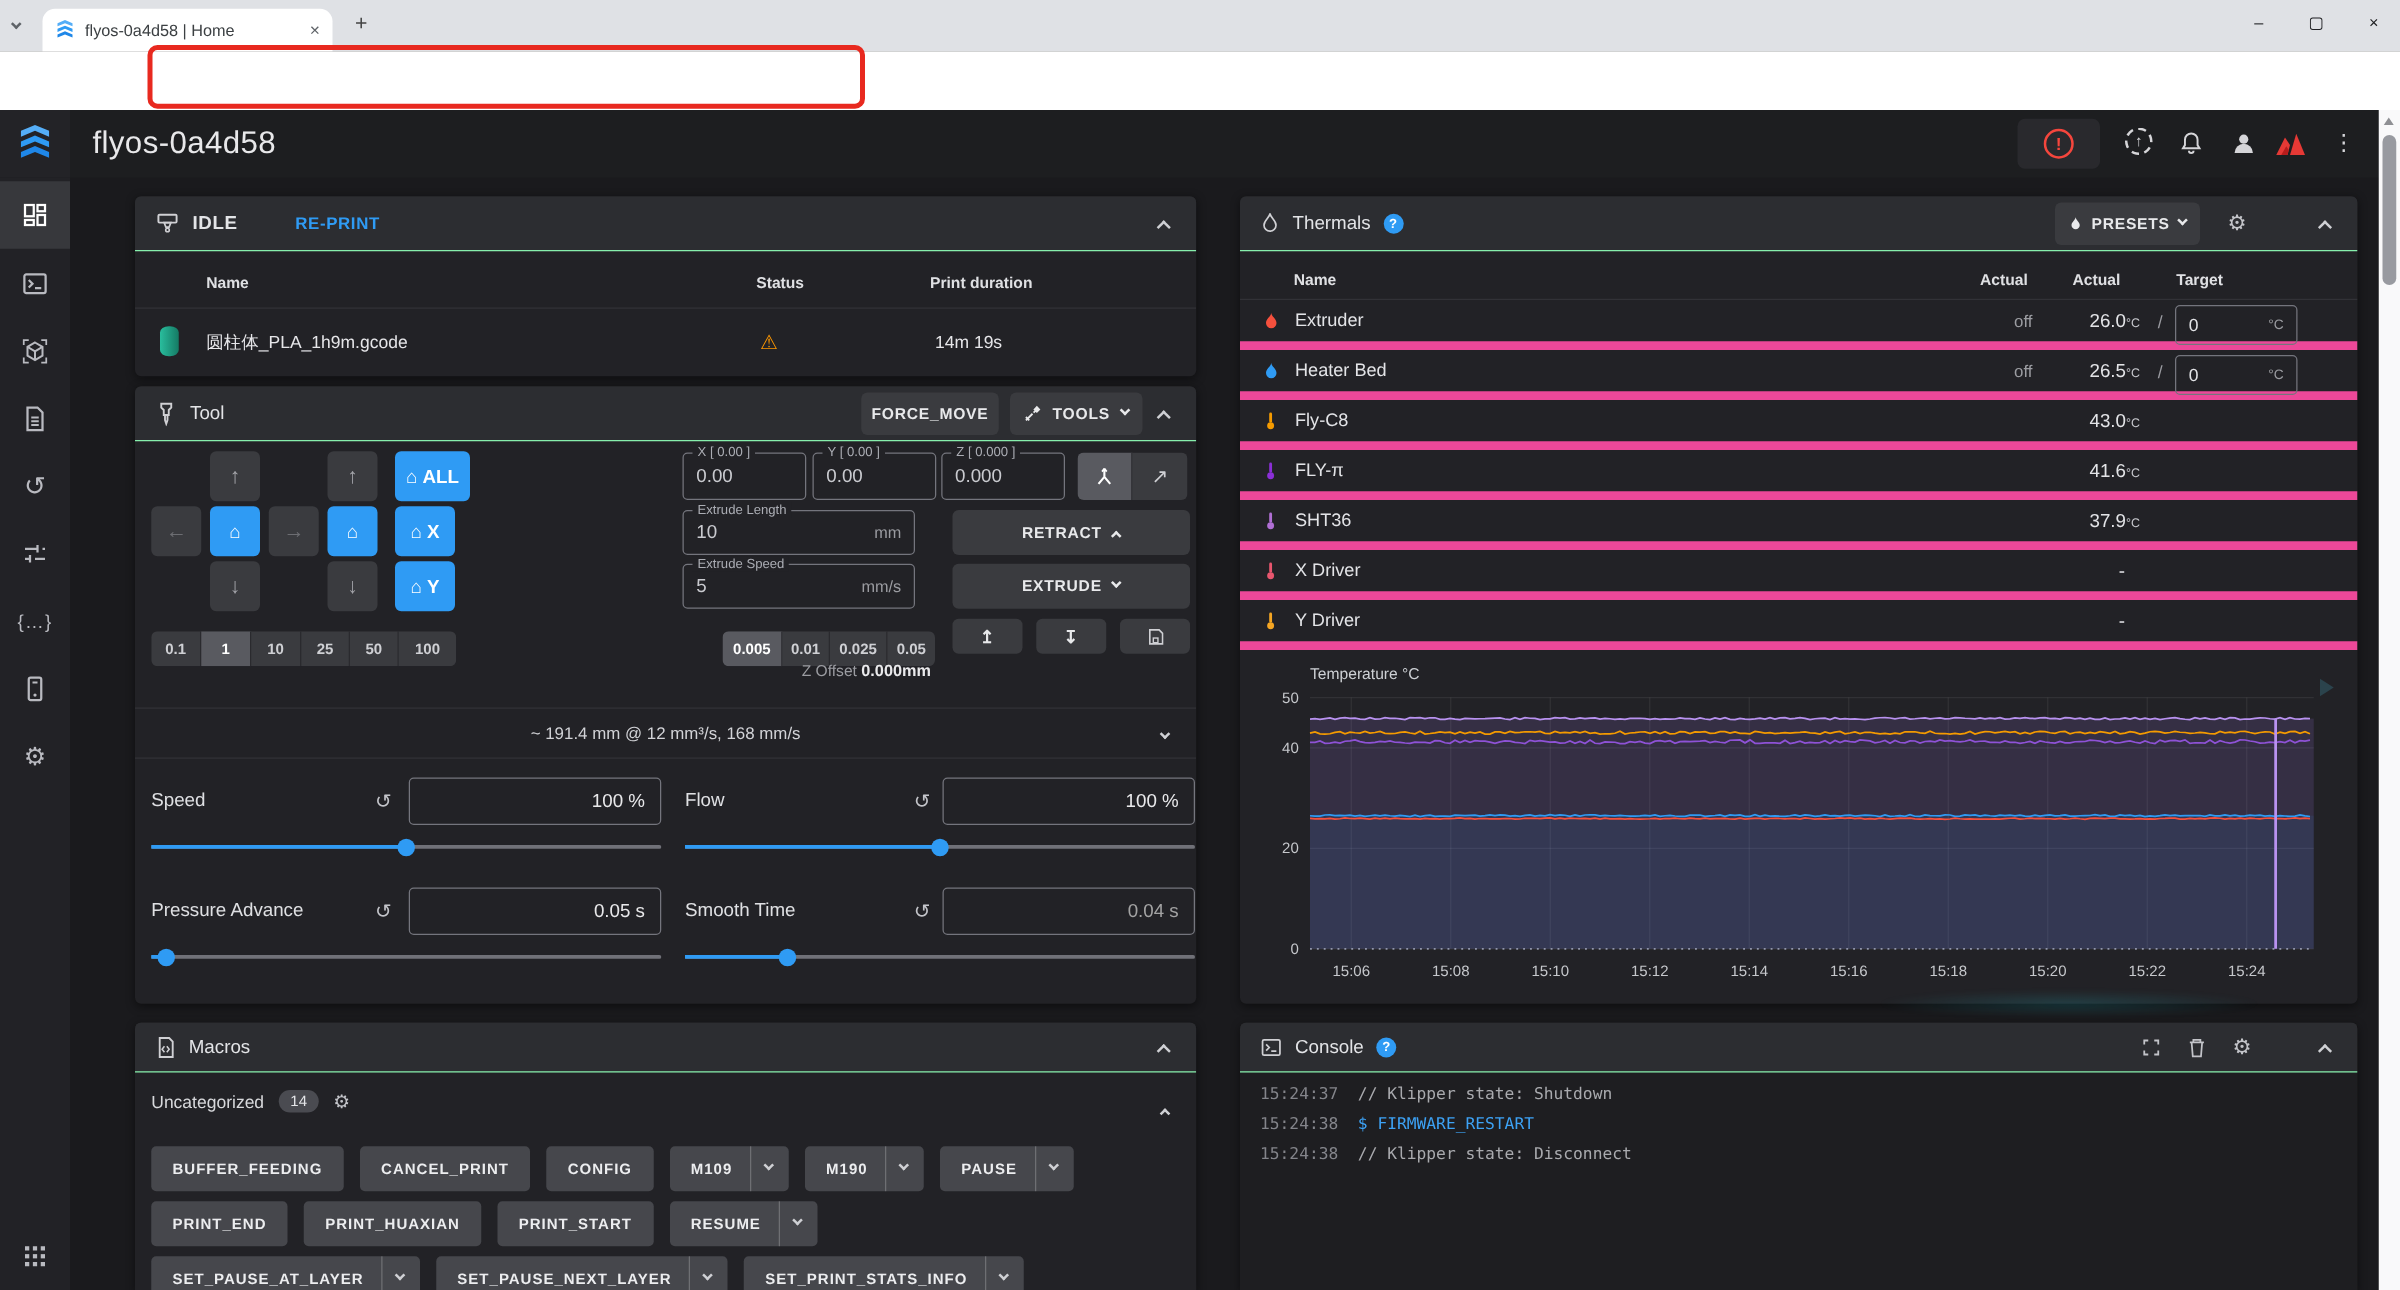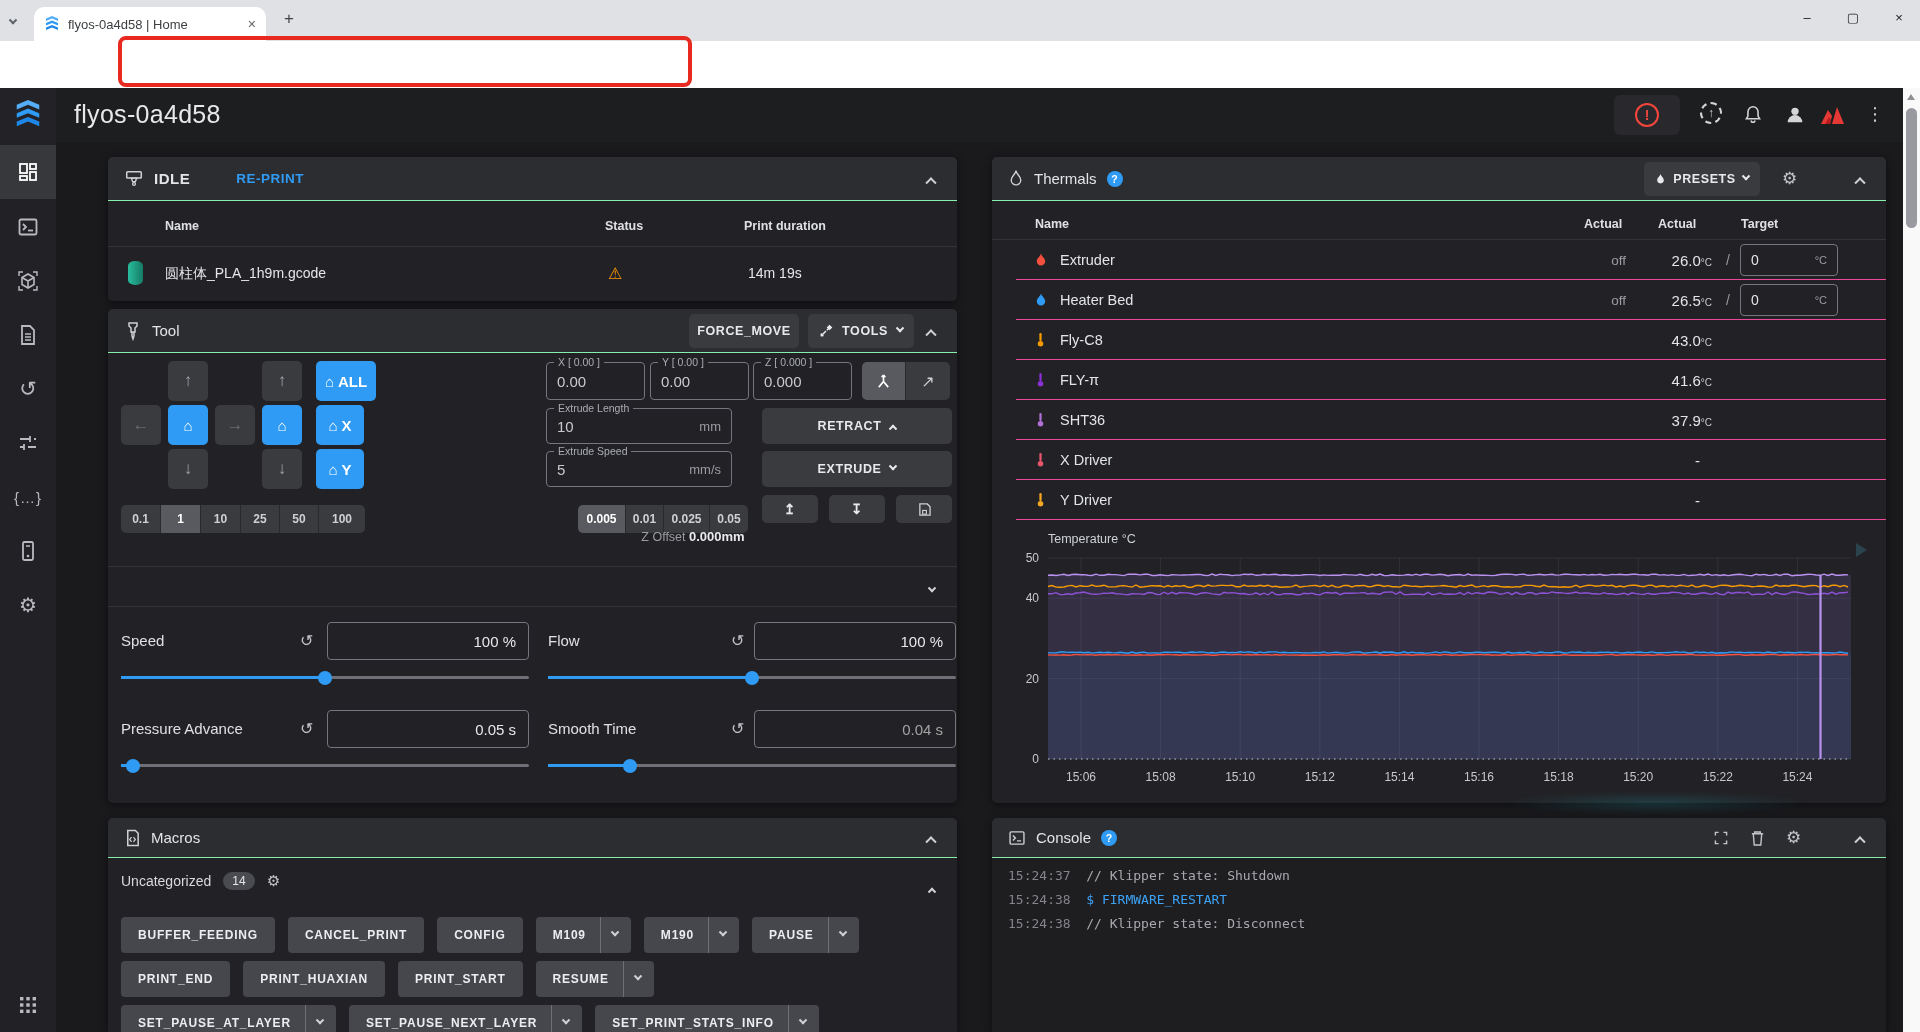--- a/index.html
+++ b/index.html
@@ -82,21 +82,21 @@
 .slider .thumb { position:absolute; top:50%; width:14px; height:14px; border-radius:50%; background:#2f9bf4; transform:translate(-50%,-50%); }
 
 
 .badge { background:#4a4b51; color:#e4e5e8; border-radius:11px; padding:2px 9px; font-size:12px;text-align:center; }
 .mrow { position:absolute; left:13px; right:13px; display:flex; gap:13px; }
 .mbtn { height:36px; background:#46474c; border-radius:4px; color:#ecedef; font-size:12px; font-weight:bold; letter-spacing:.8px; display:flex; align-items:center; padding:0 17px; white-space:nowrap; }
 .mbtn .mchev { border-left:1px solid rgba(255,255,255,.22); margin-left:14px; padding-left:11px; margin-right:-4px; height:100%; display:flex; align-items:center; color:#cfd0d4; }
 
 
 .thead-col { position:absolute; font-size:12.5px; font-weight:bold; color:#dfe0e3; }
-.trow { position:absolute; left:0; right:0; height:40px; border-bottom:1px solid #ec4899;margin-left:24px; }
+.trow { position:absolute; left:0; right:0; height:40px; border-bottom:7px solid #ec4899; }
 .tname { position:absolute; left:44px; top:50%; transform:translateY(-50%); font-size:14.5px; color:#e3e4e7; }
 .ticon { position:absolute; left:18px; top:50%; transform:translateY(-50%); }
 .tpower { position:absolute; right:260px; top:50%; transform:translateY(-50%); font-size:13.5px; color:#9b9ca1; }
 .tactual { position:absolute; right:174px; top:50%; transform:translateY(-50%); font-size:15px; color:#e3e4e7; }
 .tactual small { font-size:10px; color:#c9cacf; }
 .tslash { position:absolute; right:156px; top:50%; transform:translateY(-50%); font-size:14px; color:#9b9ca1; }
 .tbox { position:absolute; right:48px; top:4px; width:98px; height:32px; border:1px solid #74757d; border-radius:4px; }
 .chart-wrap { position:absolute; left:16px; top:370px; width:878px; height:269px; }
 .xt,.yt { font-size:12px; fill:#c6c8cc; font-family:"Liberation Sans",sans-serif; }
 .ct { font-size:12.5px; fill:#cdd0d4; font-family:"Liberation Sans",sans-serif; }
@@ -381,20 +381,21 @@
       <path d="M2 1h8l3 3v9H2z" fill="none" stroke="#cfd0d4" stroke-width="1.4"></path>
       <rect x="5" y="8" width="4" height="4" fill="none" stroke="#cfd0d4" stroke-width="1.2"></rect>
     </svg>
   </div>
   <div style="position:absolute;left:430px;top:220px;width:310px;text-align:center;font-size:12.5px;">
     <span class="muted">Z Offset</span>
     <span style="color:#eaeaec;font-weight:bold;font-size:13px;">0.000mm</span>
   </div>
 
   <div class="hr" style="top:257px;"></div>
+  <div class="estimate" style="top:270px;">~ 191.4 mm @ 12 mm³/s, 168 mm/s</div>
   <span style="position:absolute;right:22px;top:271px;color:#cfd0d4;"><span class="chev down sm"></span></span>
   <div class="hr" style="top:297px;"></div>
 
   <span class="slabel" style="left:13px;top:323px;">Speed</span>
   <span class="reset" style="left:192px;top:322px;">↺</span>
   <div class="ofield" style="left:219px;top:313px;width:202px;height:38px;">
     <span class="fval" style="left:auto;right:12px;color:#e8e8ea;">100 %</span>
   </div>
   <div class="slider" style="left:13px;top:367px;width:408px;">
     <span class="fill" style="width: 50%;"></span>

